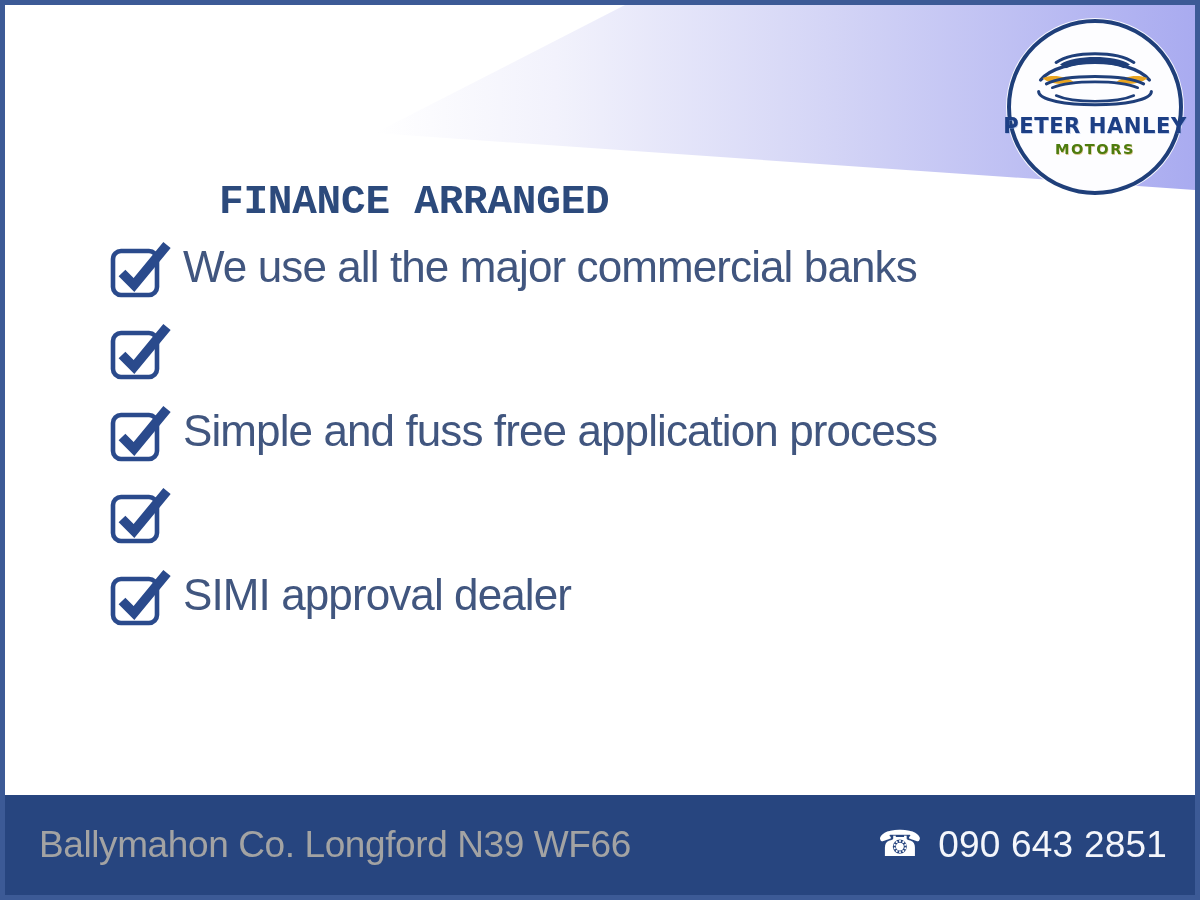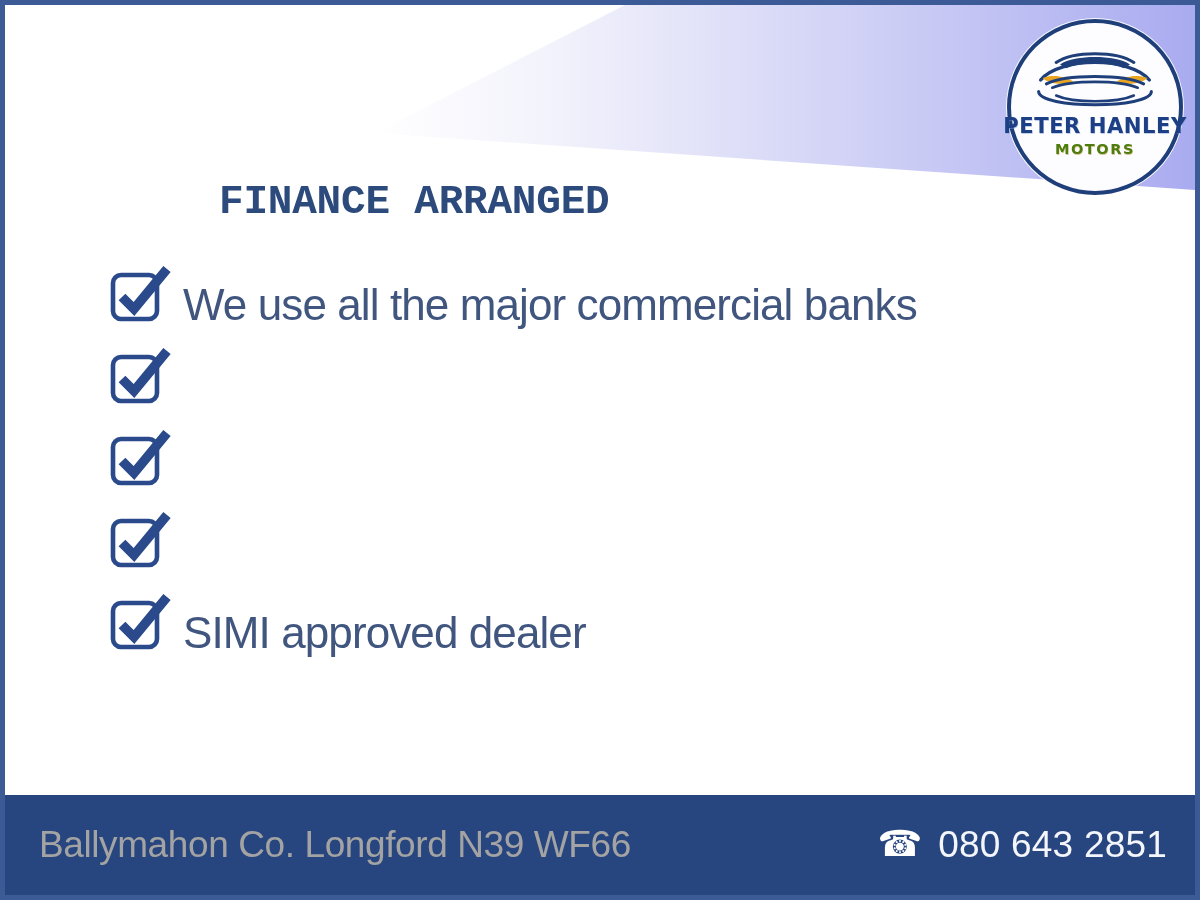--- a/index.html
+++ b/index.html
@@ -106,21 +106,21 @@
     position: absolute;
     left: 104px;
     top: 240px;
     list-style: none;
     margin: 0;
     padding: 0;
     width: 1000px;
   }
   .feature-row {
     display: flex;
-    align-items: flex-end;
+    align-items: flex-start;
     height: 82px;
   }
   .check-box {
     position: relative;
     width: 58px;
     height: 58px;
     flex: 0 0 58px;
     margin-right: 16px;
   }
   .check-box svg {
@@ -245,44 +245,45 @@
       </li>
 
 
       <li class="feature-row">
         <span class="check-box">
           <svg viewBox="0 0 64 64">
             <rect x="4" y="12" width="44" height="44" rx="8" ry="8" fill="none" stroke="#2a4a8c" stroke-width="4.6"></rect>
             <path d="M13 34 L25 46 L58 6" fill="none" stroke="#2a4a8c" stroke-width="9.5" stroke-linecap="butt" stroke-linejoin="miter"></path>
           </svg>
         </span>
-      </li>
-
-      <li class="feature-row">
-        <span class="check-box">
-          <svg viewBox="0 0 64 64">
-            <rect x="4" y="12" width="44" height="44" rx="8" ry="8" fill="none" stroke="#2a4a8c" stroke-width="4.6"></rect>
-            <path d="M13 34 L25 46 L58 6" fill="none" stroke="#2a4a8c" stroke-width="9.5" stroke-linecap="butt" stroke-linejoin="miter"></path>
-          </svg>
-        </span>
-      </li>
-
-      <li class="feature-row">
-        <span class="check-box">
-          <svg viewBox="0 0 64 64">
-            <rect x="4" y="12" width="44" height="44" rx="8" ry="8" fill="none" stroke="#2a4a8c" stroke-width="4.6"></rect>
-            <path d="M13 34 L25 46 L58 6" fill="none" stroke="#2a4a8c" stroke-width="9.5" stroke-linecap="butt" stroke-linejoin="miter"></path>
-          </svg>
-        </span>
-        <span class="feature-text">SIMI approved dealer</span>
+        <span class="feature-text">Simple and fuss free application process</span>
+      </li>
+
+      <li class="feature-row">
+        <span class="check-box">
+          <svg viewBox="0 0 64 64">
+            <rect x="4" y="12" width="44" height="44" rx="8" ry="8" fill="none" stroke="#2a4a8c" stroke-width="4.6"></rect>
+            <path d="M13 34 L25 46 L58 6" fill="none" stroke="#2a4a8c" stroke-width="9.5" stroke-linecap="butt" stroke-linejoin="miter"></path>
+          </svg>
+        </span>
+      </li>
+
+      <li class="feature-row">
+        <span class="check-box">
+          <svg viewBox="0 0 64 64">
+            <rect x="4" y="12" width="44" height="44" rx="8" ry="8" fill="none" stroke="#2a4a8c" stroke-width="4.6"></rect>
+            <path d="M13 34 L25 46 L58 6" fill="none" stroke="#2a4a8c" stroke-width="9.5" stroke-linecap="butt" stroke-linejoin="miter"></path>
+          </svg>
+        </span>
+        <span class="feature-text">SIMI approval dealer</span>
       </li>
     </ul>
   </div>
 
   <div class="footer">
     <div class="footer-address">Ballymahon Co. Longford N39 WF66</div>
     <div class="footer-phone">
       <span class="phone-icon">☎</span>
-      <span class="footer-number">080 643 2851</span>
+      <span class="footer-number">090 643 2851</span>
     </div>
   </div>
 
 </div>
 
 </body></html>

